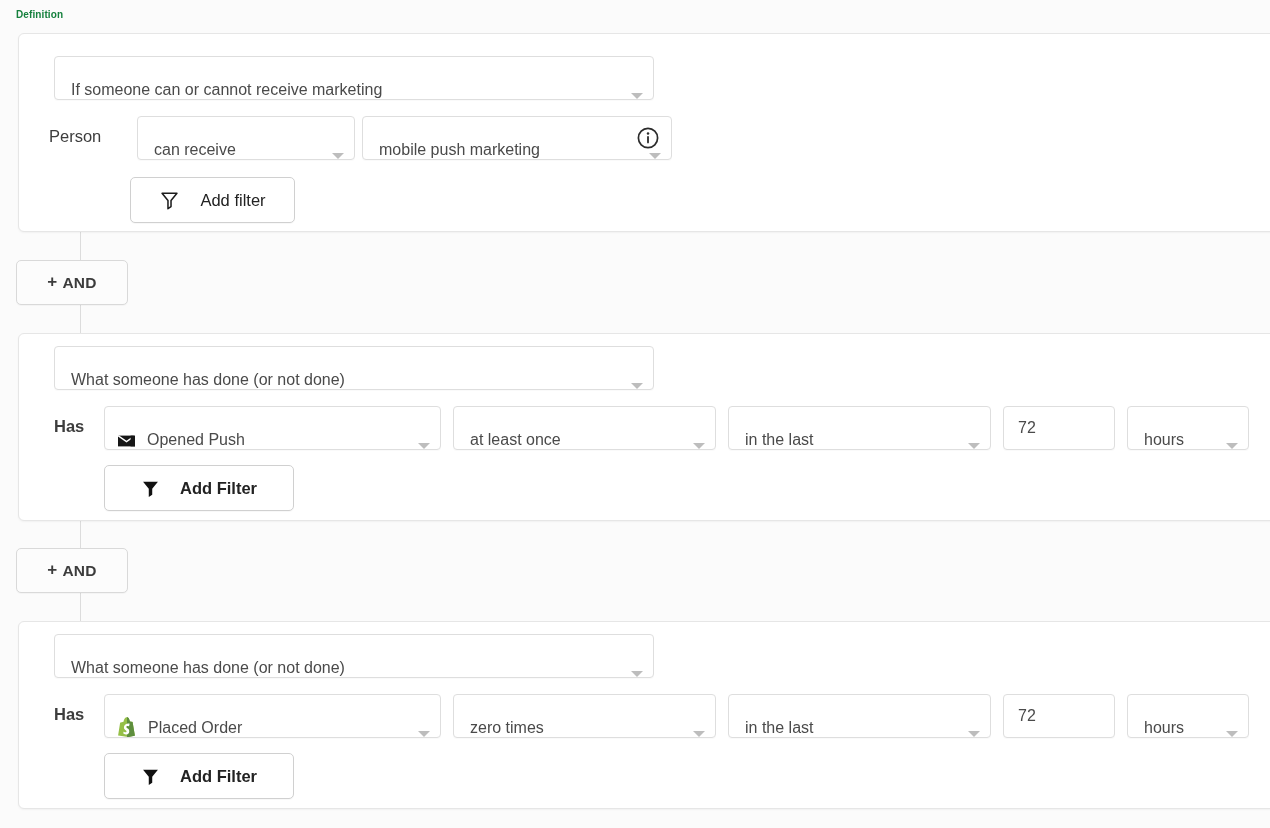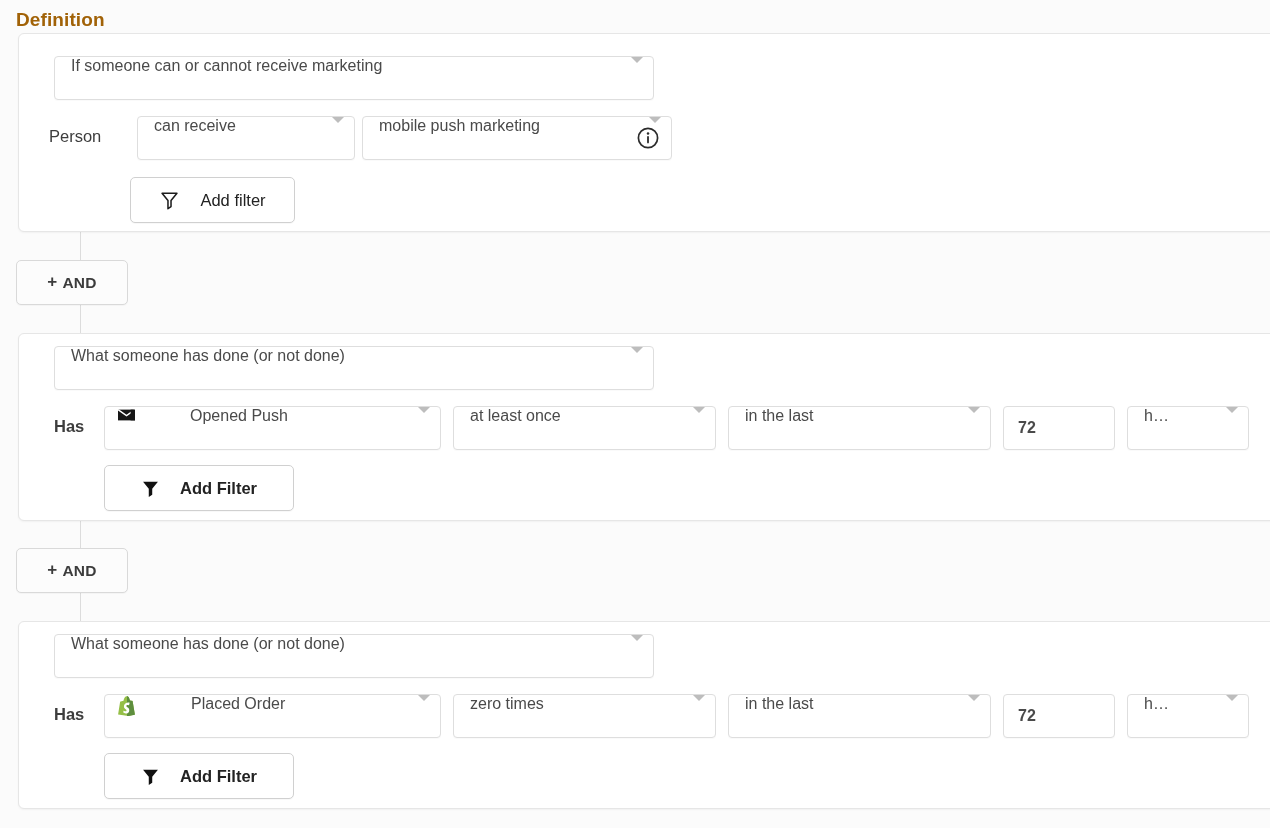--- a/index.html
+++ b/index.html
@@ -8,23 +8,23 @@
     width: 1270px; height: 828px;
     background: #fbfbfb;
     font-family: "Liberation Sans", sans-serif;
     overflow: hidden;
   }
   #root { position: relative; width: 1270px; height: 828px; }
 
   .section-title {
     position: absolute;
     left: 16px; top: 9px;
-    font-size: 19px;
+    font-size: 10px;
     font-weight: 600;
-    color: #a16207;
+    color: #15803d;
     letter-spacing: .1px;
   }
 
   
   .spine {
     position: absolute;
     left: 80px;
     width: 1px;
     background: #dcdcdc;
   }
@@ -63,27 +63,26 @@
   .and-btn .plus { font-size: 17px; font-weight: 700; line-height: 1; position: relative; top: -1px; }
 
   
   .sel {
     position: absolute;
     height: 44px;
     background: #fff;
     border: 1px solid #dedede;
     border-radius: 4px;
     display: flex;
-    align-items: flex-start;
+    align-items: flex-end;
     padding: 0 10px 0 16px;
     font-size: 16px;
     color: #4a4a4a;
     cursor: pointer;
     box-shadow: 0 1px 1px rgba(0,0,0,.025);
-    gap: 43px;
   }
   .sel .lbl { flex: 1 1 auto; white-space: nowrap; overflow: hidden; text-overflow: ellipsis; }
   .sel.tight { padding-left: 12px; }
   .sel .caret {
     flex: 0 0 auto;
     width: 0; height: 0;
     margin-left: 8px;
     border-left: 6px solid transparent;
     border-right: 6px solid transparent;
     border-top: 6px solid #bdbdbd;
@@ -95,21 +94,20 @@
     height: 44px;
     background: #fff;
     border: 1px solid #dedede;
     border-radius: 4px;
     display: flex;
     align-items: center;
     padding: 0 14px;
     font-size: 16px;
     color: #4a4a4a;
     box-shadow: 0 1px 1px rgba(0,0,0,.025);
-    font-weight: bold;
   }
 
   
   .prefix {
     position: absolute;
     font-size: 16.5px;
     color: #3d3d3d;
   }
   .prefix.bold { font-weight: 700; }
 

